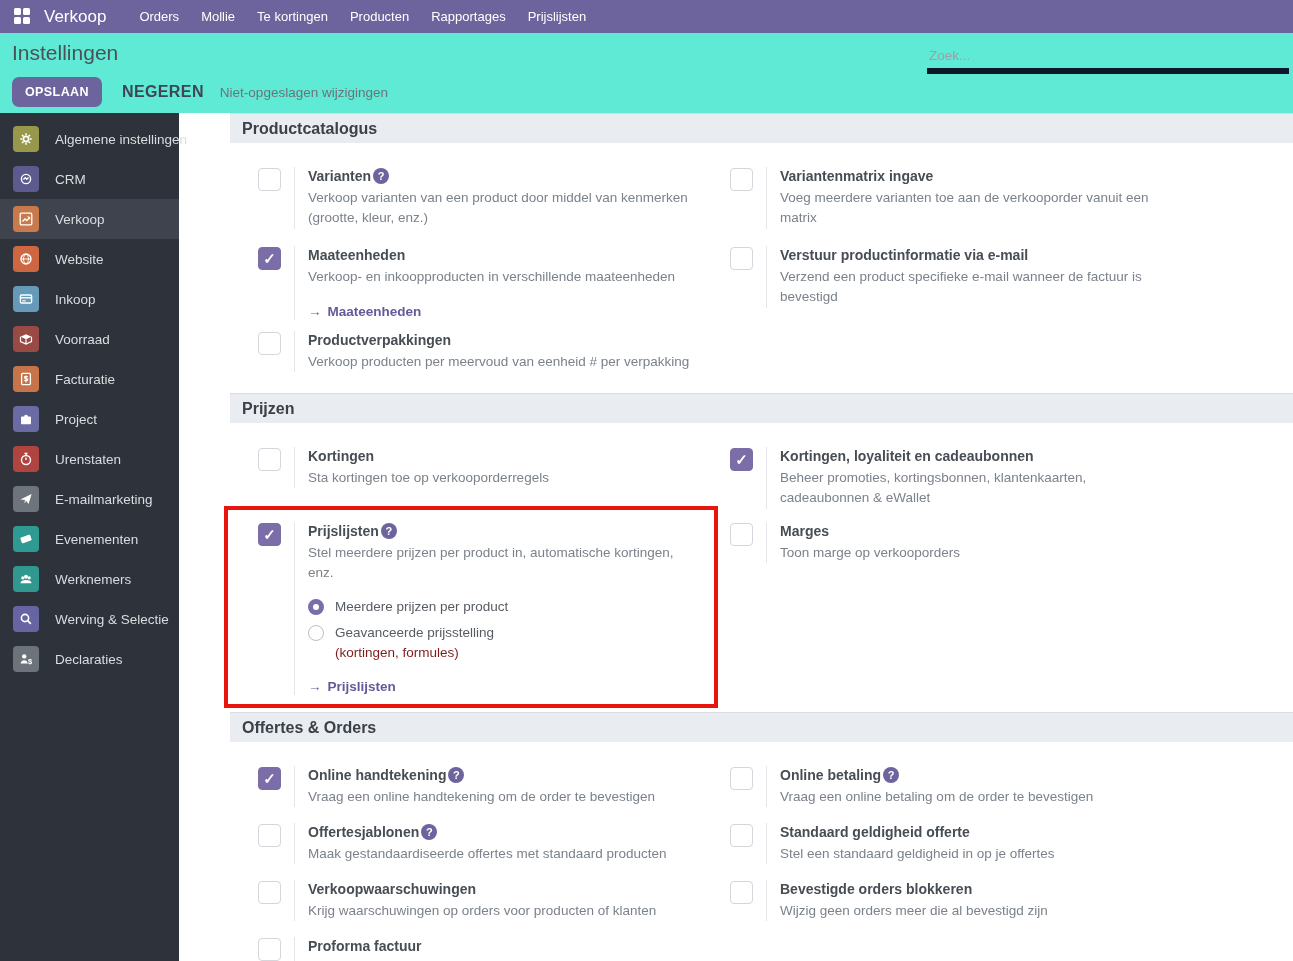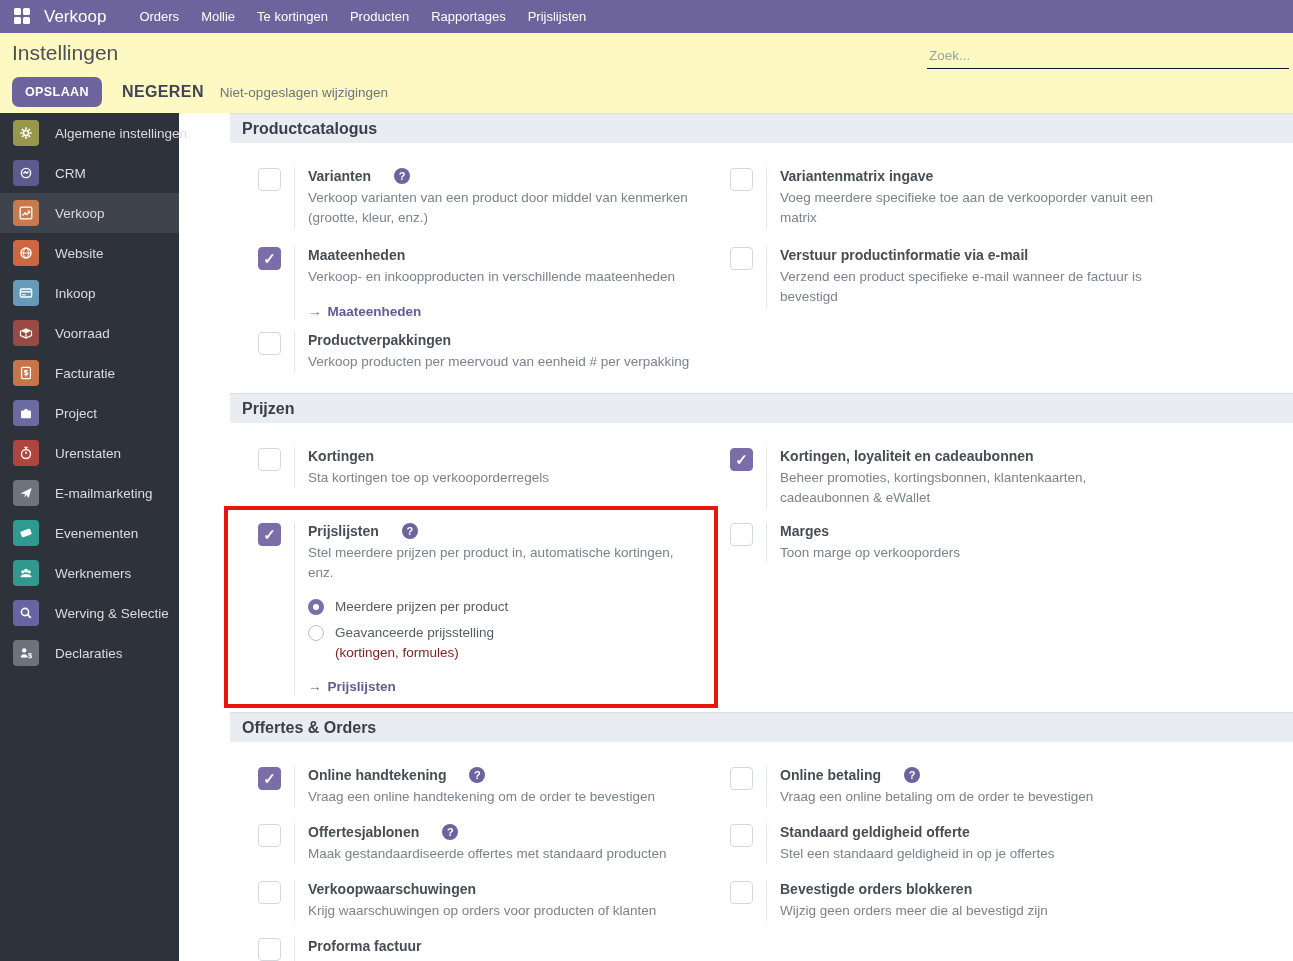--- a/index.html
+++ b/index.html
@@ -13,36 +13,36 @@
   
   .topbar{position:absolute;top:0;left:0;right:0;height:33px;background:var(--topbar);
           display:flex;align-items:center;color:#fff;padding-left:8px;z-index:20;}
   .apps{width:17px;height:17px;display:grid;grid-template-columns:7px 7px;grid-template-rows:7px 7px;
         gap:2px;margin:0 13px 0 6px;cursor:pointer;}
   .apps span{background:#fff;border-radius:1.5px;}
   .brand{font-size:17px;margin-right:22px;cursor:pointer;}
   .menu-item{font-size:13px;padding:0 11px;line-height:33px;cursor:pointer;white-space:nowrap;}
 
   
-  .control{position:absolute;top:33px;left:0;right:0;height:80px;background:#fef9c3;z-index:10;}
+  .control{position:absolute;top:33px;left:0;right:0;height:80px;background:#5eead4;z-index:10;}
   .page-title{position:absolute;left:12px;top:8px;font-size:21px;color:#4c5157;}
   .search-input{position:absolute;right:4px;top:10px;width:362px;border:none;
-        border-bottom:1px solid #0f172a;font-size:13.5px;padding:5px 2px;color:#333;outline:none;
+        border-bottom:6px solid #0f172a;font-size:13.5px;padding:5px 2px;color:#333;outline:none;
         font-family:"Liberation Sans",sans-serif;background:transparent;}
   .search-input::placeholder{color:#9ba1aa;}
   .btn-row{position:absolute;left:12px;top:42px;display:flex;align-items:center;}
   .btn-save{background:var(--accent);color:#fff;font-weight:bold;font-size:12.5px;
         padding:8px 13px;border-radius:7px;border:none;letter-spacing:.4px;cursor:pointer;
         font-family:"Liberation Sans",sans-serif;}
   .btn-discard{color:#404556;font-weight:bold;font-size:16px;margin-left:16px;cursor:pointer;
         background:none;border:none;letter-spacing:.4px;font-family:"Liberation Sans",sans-serif;padding:8px 4px;}
   .unsaved{color:#6d737c;font-size:13.5px;margin-left:12px;}
 
   
-  .sidebar{position:absolute;top:113px;left:0;width:179px;bottom:0;background:#2e333b;padding-top:0;}
+  .sidebar{position:absolute;top:113px;left:0;width:179px;bottom:0;background:#2e333b;padding-top:6px;}
   .side-item{height:40px;display:flex;align-items:center;padding-left:13px;cursor:pointer;}
   .side-item.active{background:#3e434d;}
   .side-icon{width:26px;height:26px;border-radius:4px;display:flex;align-items:center;
         justify-content:center;flex:none;}
   .side-icon svg{display:block;}
   .side-label{color:#dadce0;font-size:13.5px;margin-left:16px;white-space:nowrap;}
 
   
   .content{position:absolute;left:209px;top:113px;right:0;bottom:0;background:#fff;overflow:hidden;}
   .sec-header{margin-left:21px;height:30px;background:#e9ecf0;border-top:1px solid #dadee2;
@@ -50,21 +50,21 @@
   .sec-body{margin-left:21px;padding-top:24px;}
   .srow{display:grid;grid-template-columns:472px 1fr;}
   .setting{display:flex;align-items:flex-start;padding-left:28px;}
   .checkbox{width:23px;height:23px;border:1px solid #d3d6db;border-radius:4px;background:#fff;
         flex:none;margin-top:1px;position:relative;cursor:pointer;}
   .checkbox.checked{background:var(--check);border-color:var(--check);}
   .checkbox.checked::after{content:"\2713";color:#fff;position:absolute;inset:0;display:flex;
         align-items:center;justify-content:center;font-size:15px;font-weight:bold;}
   .stext{margin-left:13px;border-left:1px solid #e4e6e9;padding-left:13px;}
   .slabel{font-size:14px;font-weight:bold;color:#474d54;line-height:1.3;display:flex;
-        align-items:center;gap:23px;}
+        align-items:center;gap:2px;}
   .help{width:16px;height:16px;border-radius:50%;background:var(--accent);color:#fff;font-size:11px;
         font-weight:bold;display:inline-flex;align-items:center;justify-content:center;cursor:pointer;flex:none;}
   .sdesc{font-size:13.5px;color:#7b828b;line-height:1.5;margin-top:3px;}
   .col-l .sdesc{max-width:398px;}
   .col-r .sdesc{max-width:382px;}
   .radios{margin-top:15px;}
   .radio-row{display:flex;align-items:center;gap:11px;font-size:13.5px;color:#565c63;
         margin-top:10px;cursor:pointer;}
   .radio{width:16px;height:16px;border-radius:50%;border:1px solid #b9bec5;background:#fff;flex:none;}
   .radio.selected{border:5px solid var(--check);}
@@ -267,21 +267,21 @@
             </div>
           <div class="sdesc">Verkoop varianten van een product door middel van kenmerken (grootte, kleur, enz.)</div>
         </div>
       </div>
       <div class="setting col-r">
         <span class="checkbox"></span>
         <div class="stext">
           <div class="slabel">
               <span>Variantenmatrix ingave</span>
             </div>
-          <div class="sdesc">Voeg meerdere specifieke toe aan de verkooporder vanuit een matrix</div>
+          <div class="sdesc">Voeg meerdere varianten toe aan de verkooporder vanuit een matrix</div>
         </div>
       </div>
     </div>
     <div class="srow" style="height:85px">
       <div class="setting col-l">
         <span class="checkbox checked"></span>
         <div class="stext">
           <div class="slabel">
               <span>Maateenheden</span>
             </div>

